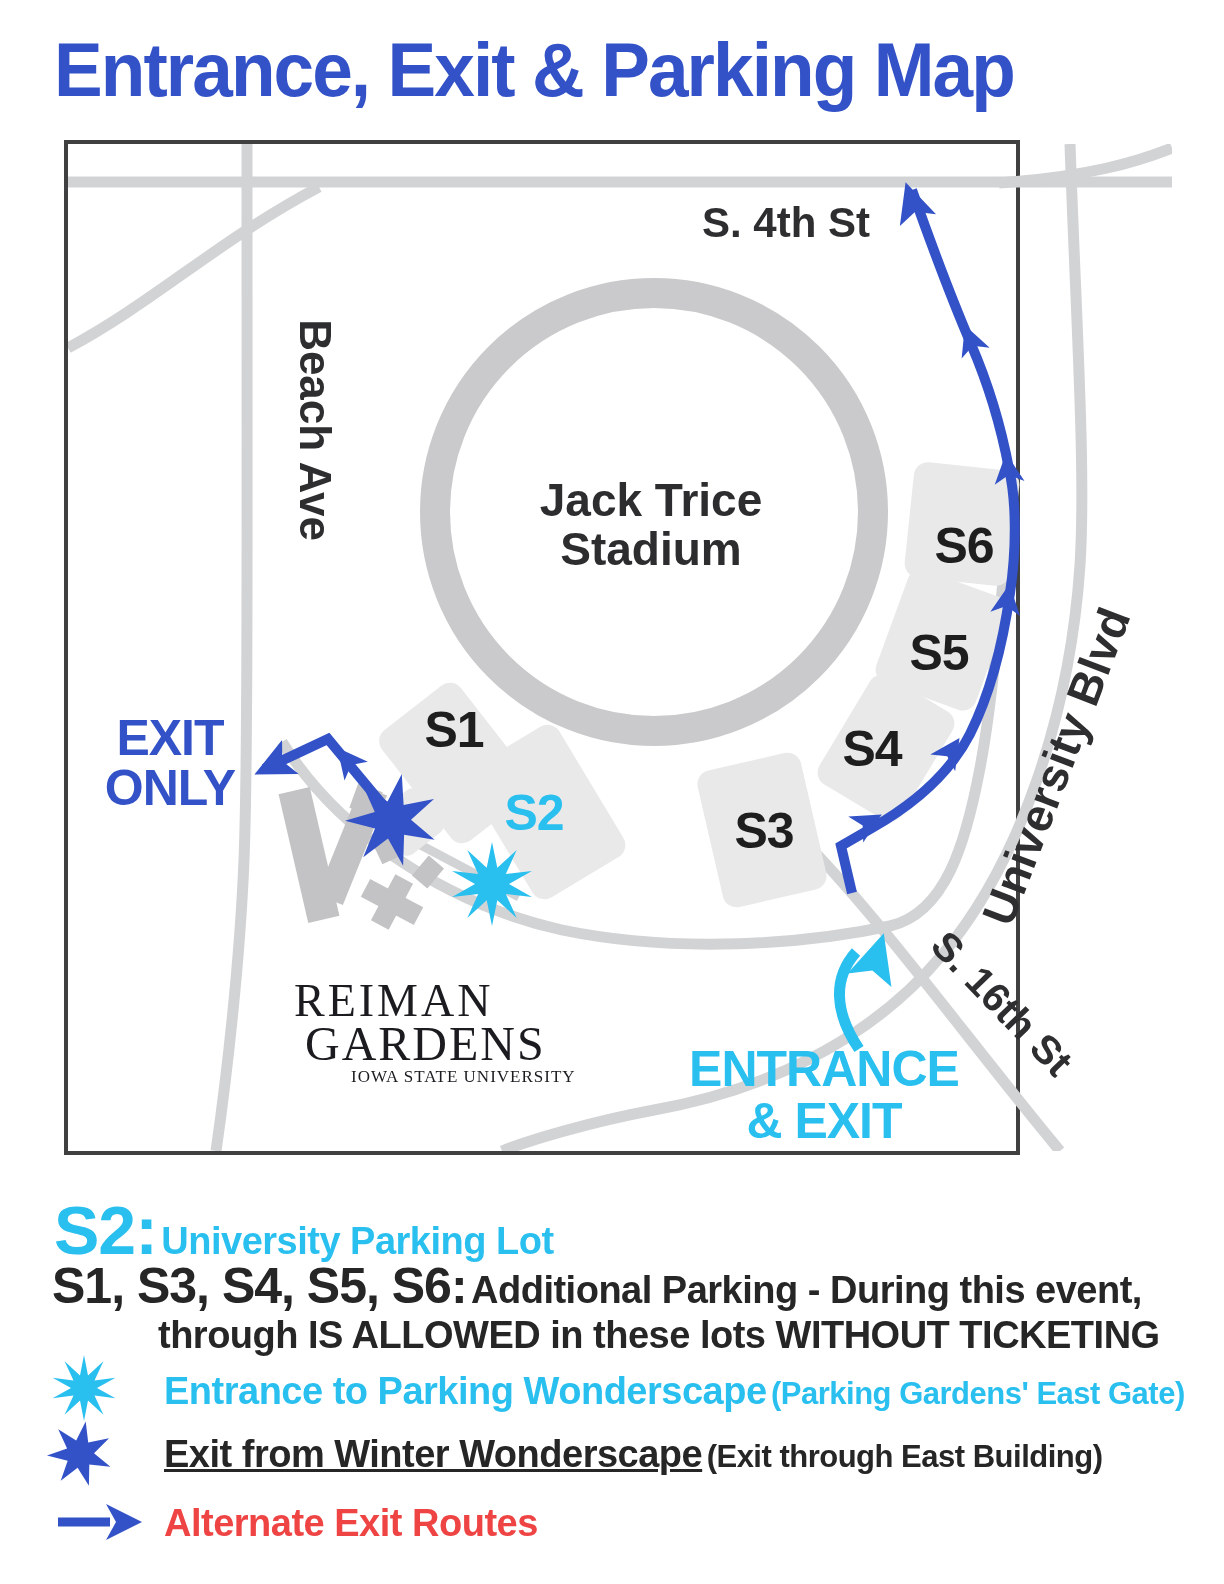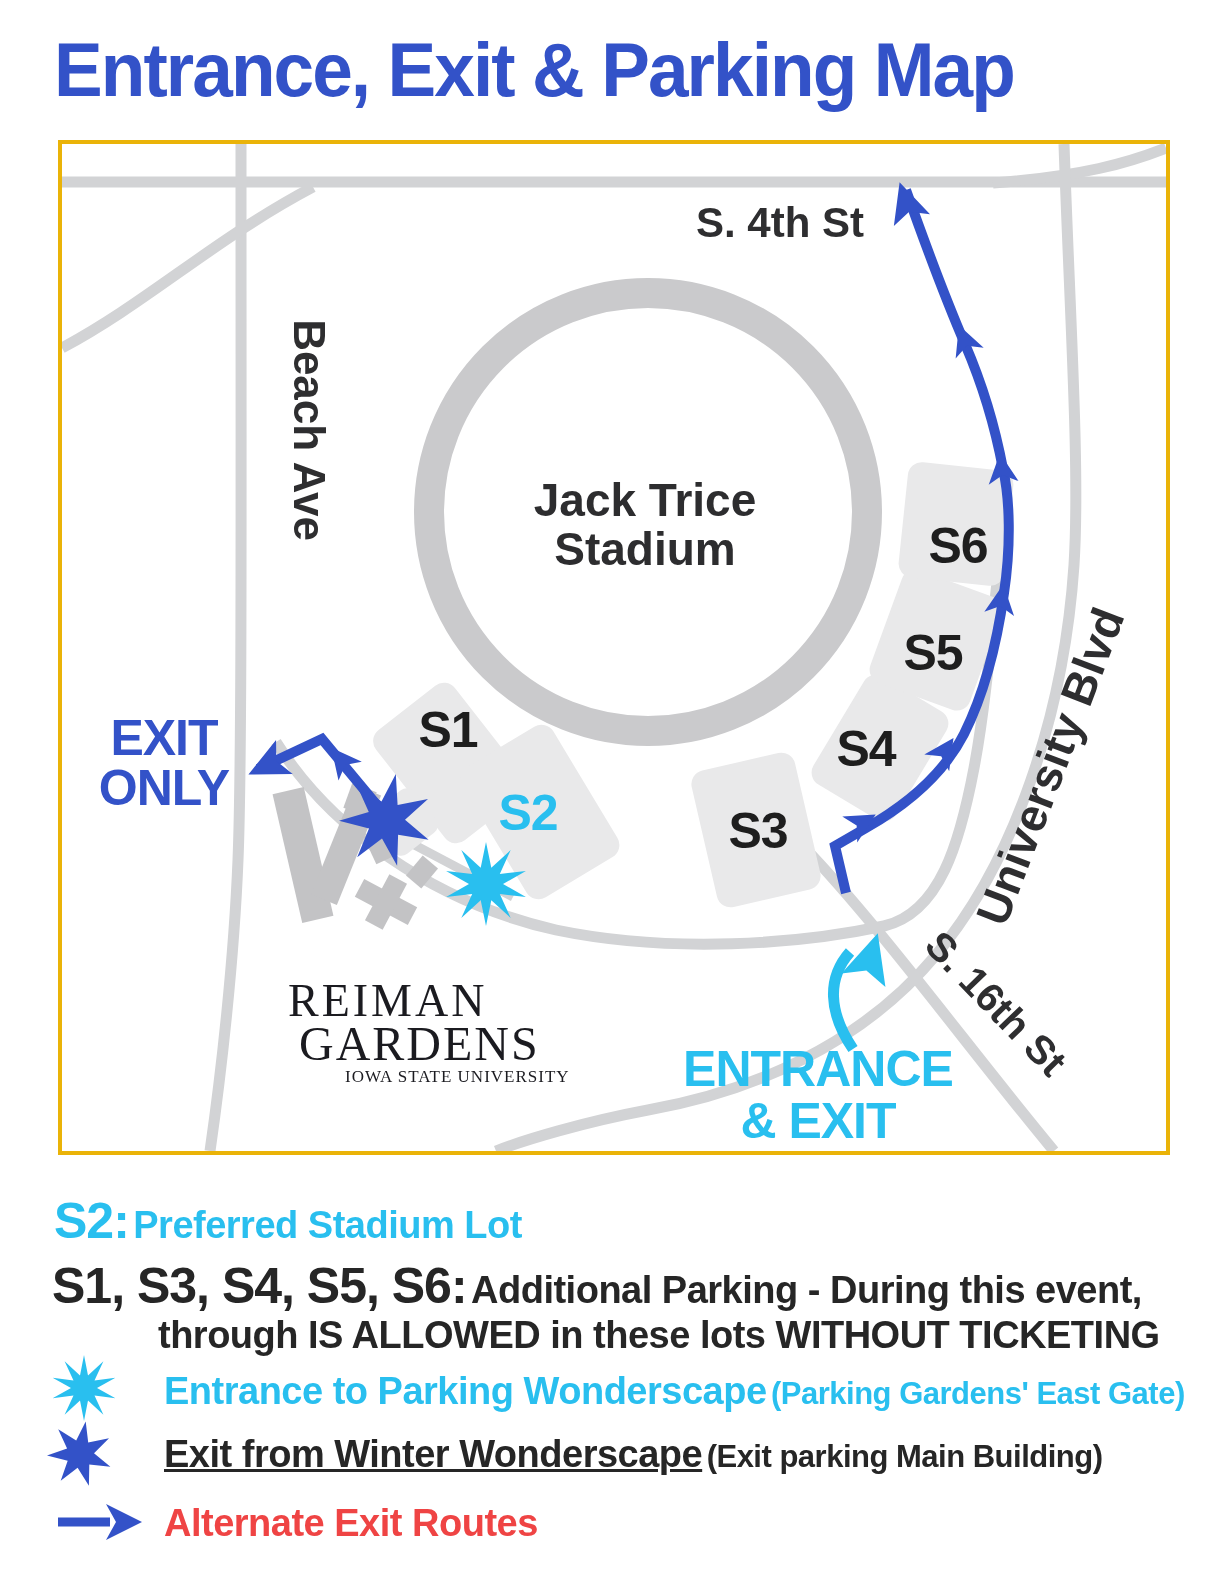--- a/index.html
+++ b/index.html
@@ -7,35 +7,35 @@
     width:1224px;height:1584px;position:relative;background:#ffffff;
     font-family:"Liberation Sans",sans-serif;overflow:hidden;
   }
   .page-title{
     position:absolute;left:54px;top:30px;
     font-size:76px;font-weight:800;color:#3352C8;
     letter-spacing:-2px;white-space:nowrap;line-height:1.05;
     transform:scaleX(.96);transform-origin:left top;
   }
   .map-frame{
-    position:absolute;left:58px;top:140px;width:1112px;height:1015px;
-    border:4px solid #eab308;box-sizing:border-box;background:#fff;
+    position:absolute;left:64px;top:140px;width:956px;height:1015px;
+    border:4px solid #404040;box-sizing:border-box;background:#fff;
   }
   .map-frame svg{display:block;}
   svg text{font-family:"Liberation Sans",sans-serif;}
   .street{font-weight:600;fill:#2E2E30;}
   .lotlabel{font-weight:800;fill:#1E1E1E;font-size:50px;letter-spacing:-1px;}
   .lotlabel.preferred{fill:#29BFEF;}
   .stadium-name{font-weight:600;fill:#2D2D2F;font-size:46px;}
   .blue-callout{font-weight:800;fill:#3352C8;font-size:50px;letter-spacing:-1px;}
   .cyan-callout{font-weight:800;fill:#29BFEF;font-size:50px;letter-spacing:-1px;}
   .logo-text{font-family:"Liberation Serif",serif;fill:#1B1B20;}
   
   .legend-row{position:absolute;white-space:nowrap;line-height:1;}
-  .lg-tag-cyan{font-size:50px;font-weight:800;color:#29BFEF;letter-spacing:-1px;}
+  .lg-tag-cyan{font-size:68px;font-weight:800;color:#29BFEF;letter-spacing:-1px;}
   .lg-tag-dark{font-size:50px;font-weight:800;color:#262626;letter-spacing:-1px;}
   .lg-text-cyan{font-size:38px;font-weight:700;color:#29BFEF;letter-spacing:-.5px;}
   .lg-text-dark{font-size:38px;font-weight:700;color:#262626;letter-spacing:-.5px;}
   .lg-label-cyan{font-size:38px;font-weight:700;color:#29BFEF;letter-spacing:-.5px;}
   .lg-label-dark{font-size:38px;font-weight:700;color:#262626;letter-spacing:-.5px;text-decoration:underline;}
   .lg-label-blue{font-size:38px;font-weight:700;color:#ef4444;letter-spacing:-.5px;}
   .lg-note-cyan{font-size:31px;font-weight:700;color:#29BFEF;letter-spacing:-.5px;}
   .lg-note-dark{font-size:31px;font-weight:700;color:#262626;letter-spacing:-.5px;}
   .legend-icon{position:absolute;}
 </style>
@@ -132,21 +132,21 @@
     <g>
       <text class="logo-text" x="280" y="1016" font-size="46" letter-spacing="3">REIMAN</text>
       <text class="logo-text" x="291" y="1060" font-size="48" letter-spacing="2">GARDENS</text>
       <text class="logo-text" x="337" y="1082" font-size="17" letter-spacing="1">IOWA STATE UNIVERSITY</text>
     </g>
   </svg>
 </div>
 
 <div class="legend-row" style="left:54px;top:1196px;">
   <span class="lg-tag-cyan">S2:</span>
-  <span class="lg-text-cyan">Preferred Stadium Lot</span>
+  <span class="lg-text-cyan">University Parking Lot</span>
 </div>
 
 <div class="legend-row" style="left:52px;top:1261px;">
   <span class="lg-tag-dark">S1, S3, S4, S5, S6:</span>
   <span class="lg-text-dark">Additional Parking - During this event,</span>
 </div>
 
 <div class="legend-row" style="left:158px;top:1316px;">
   <span class="lg-text-dark">through IS ALLOWED in these lots WITHOUT TICKETING</span>
 </div>
@@ -157,21 +157,21 @@
 <div class="legend-row" style="left:164px;top:1372px;">
   <span class="lg-label-cyan">Entrance to Parking Wonderscape</span>
   <span class="lg-note-cyan">(Parking Gardens' East Gate)</span>
 </div>
 
 <svg class="legend-icon" style="left:46px;top:1420px;" width="68" height="68" viewBox="0 0 68 68">
   <polygon fill="#3352C8" points="39.7,1.5 42.2,22.6 63.0,18.2 48.0,33.3 64.4,46.8 43.3,44.5 42.9,65.8 31.6,47.8 14.7,60.8 21.7,40.7 1.0,35.6 21.1,28.6 12.2,9.3 30.2,20.5"></polygon>
 </svg>
 <div class="legend-row" style="left:164px;top:1435px;">
   <span class="lg-label-dark">Exit from Winter Wonderscape</span>
-  <span class="lg-note-dark">(Exit parking Main Building)</span>
+  <span class="lg-note-dark">(Exit through East Building)</span>
 </div>
 
 <svg class="legend-icon" style="left:54px;top:1500px;" width="90" height="44" viewBox="0 0 90 44">
   <line x1="4" y1="22" x2="56" y2="22" stroke="#3352C8" stroke-width="9"></line>
   <path d="M 88,22 L 52,4 L 62,22 L 52,40 Z" fill="#3352C8"></path>
 </svg>
 <div class="legend-row" style="left:164px;top:1504px;">
   <span class="lg-label-blue">Alternate Exit Routes</span>
 </div>
 

